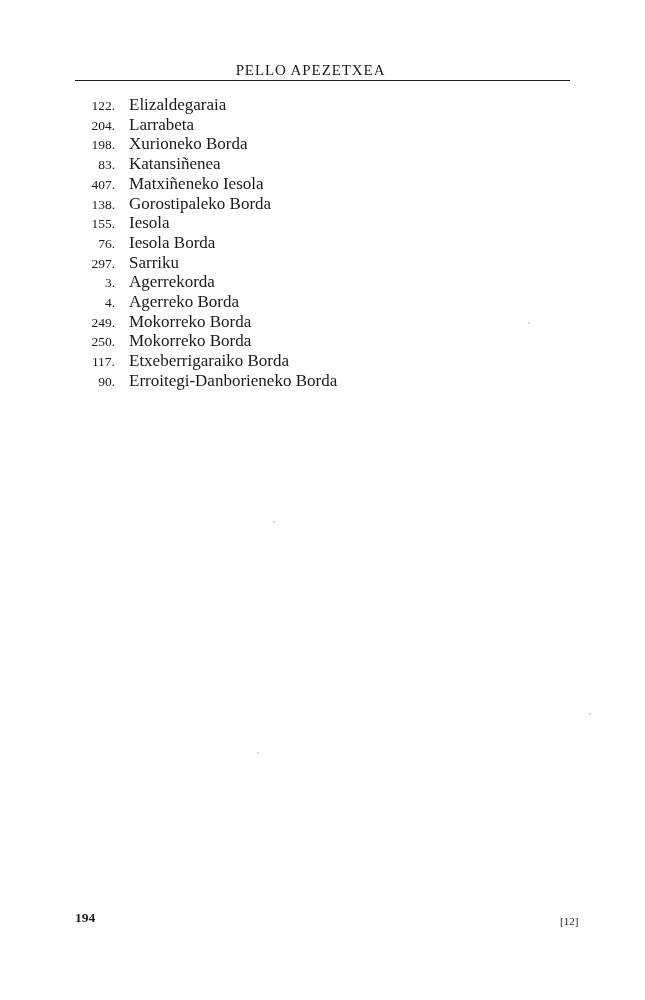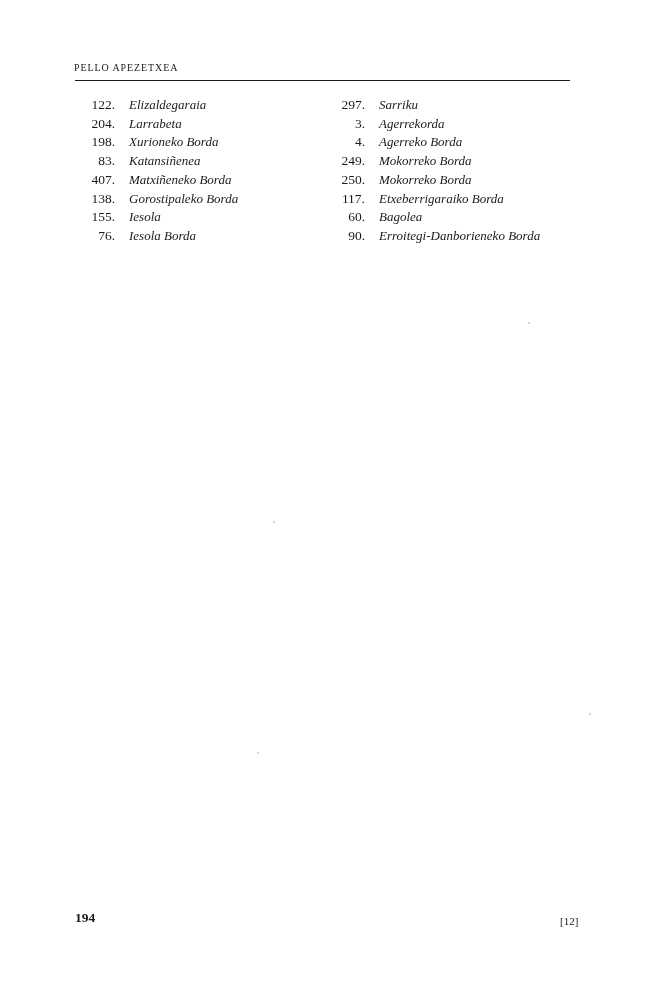--- a/index.html
+++ b/index.html
@@ -17,42 +17,43 @@
   }
   .page {
     position: absolute;
     left: 0;
     top: 0;
     width: 645px;
     height: 1000px;
   }
   .running-head {
     position: absolute;
-    left: 74px;
+    left: 63px;
     top: 62px;
     width: 495px;
-    font-size: 10px;
+    text-align: center;
+    font-size: 15px;
     letter-spacing: 0.9px;
     color: #1a1a1a;
   }
   .head-rule {
     position: absolute;
     left: 75px;
     top: 80px;
     width: 495px;
     height: 1px;
     background: #1a1a1a;
   }
   .columns {
     position: absolute;
     left: 75px;
     top: 96px;
     width: 500px;
     display: flex;
-    flex-direction: row;
+    flex-direction: column;
     gap: 0px;
   }
   .col {
     width: 250px;
   }
   .entry {
     display: flex;
     flex-direction: row;
     align-items: baseline;
     font-size: 13.5px;
@@ -60,22 +61,21 @@
     white-space: nowrap;
   }
   .num {
     width: 40px;
     text-align: right;
     flex: 0 0 40px;
     font-size: 13.5px;
   }
   .name {
     padding-left: 14px;
-    font-size: 13px;
-    font-style: italic;
+    font-size: 17px;
   }
   .folio {
     position: absolute;
     left: 75px;
     top: 910px;
     font-size: 13.5px;
     font-weight: bold;
   }
   .bracket-num {
     position: absolute;
@@ -113,21 +113,21 @@
       <div class="entry">
         <span class="num">198.</span>
         <span class="name">Xurioneko Borda</span>
       </div>
       <div class="entry">
         <span class="num">83.</span>
         <span class="name">Katansiñenea</span>
       </div>
       <div class="entry">
         <span class="num">407.</span>
-        <span class="name">Matxiñeneko Borda</span>
+        <span class="name">Matxiñeneko Iesola</span>
       </div>
       <div class="entry">
         <span class="num">138.</span>
         <span class="name">Gorostipaleko Borda</span>
       </div>
       <div class="entry">
         <span class="num">155.</span>
         <span class="name">Iesola</span>
       </div>
       <div class="entry">
@@ -155,24 +155,20 @@
       </div>
       <div class="entry">
         <span class="num">250.</span>
         <span class="name">Mokorreko Borda</span>
       </div>
       <div class="entry">
         <span class="num">117.</span>
         <span class="name">Etxeberrigaraiko Borda</span>
       </div>
       <div class="entry">
-        <span class="num">60.</span>
-        <span class="name">Bagolea</span>
-      </div>
-      <div class="entry">
         <span class="num">90.</span>
         <span class="name">Erroitegi-Danborieneko Borda</span>
       </div>
     </div>
 
   </div>
 
   <div class="speck" style="left:528px; top:322px;"></div>
   <div class="speck" style="left:273px; top:521px;"></div>
   <div class="speck" style="left:257px; top:752px;"></div>

